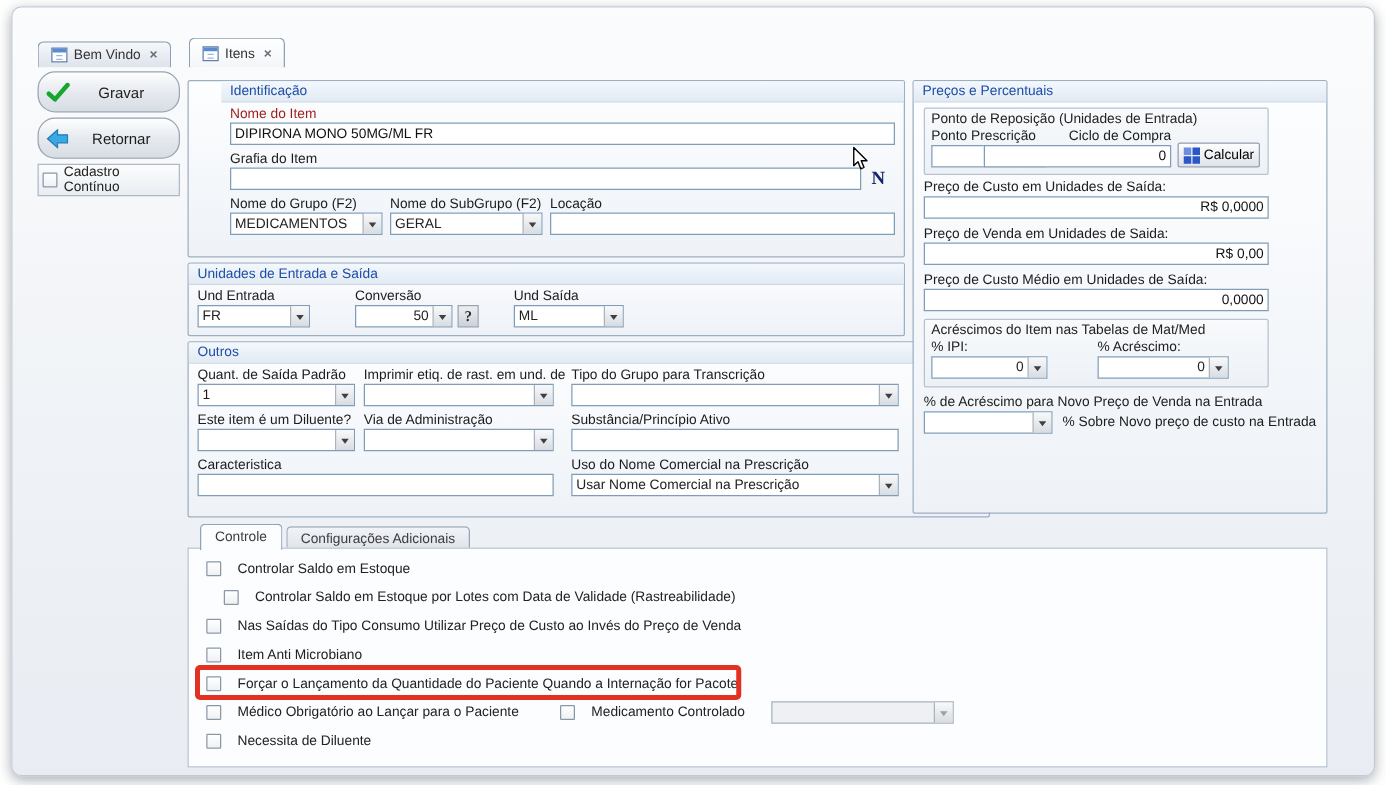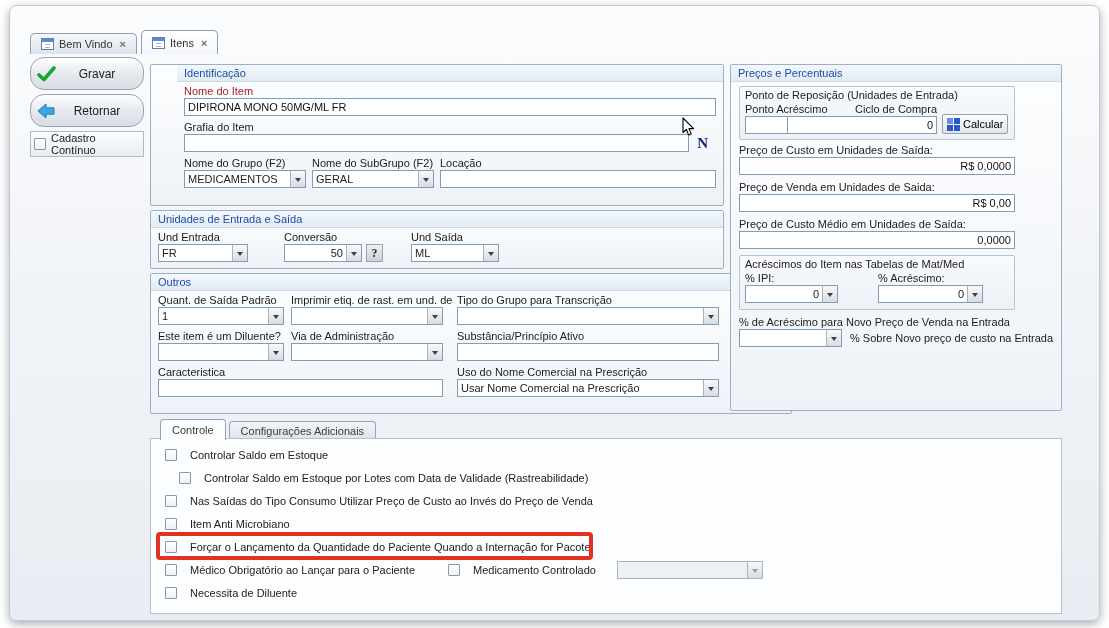--- a/index.html
+++ b/index.html
@@ -5,21 +5,21 @@
   * { box-sizing: border-box; margin: 0; padding: 0; }
   html,body { width:1109px; height:628px; background:#fff; overflow:hidden;
     font-family:"Liberation Sans", sans-serif; font-size:11px; color:#222; }
 
   .window { position:absolute; left:9px; top:5px; width:1091px; height:616px;
     border:1px solid #c3cad4; border-radius:8px;
     background:linear-gradient(180deg,#fbfcfd 0%,#eff2f6 55%,#e9edf3 100%);
     box-shadow:0 3px 10px rgba(60,70,85,.45); }
 
   
-  .toptabs { position:absolute; left:20px; top:24px; display:flex; gap:4px; align-items:flex-end; }
+  .toptabs { position:absolute; left:20px; top:24px; display:flex; gap:14px; align-items:flex-end; }
   .tab { display:flex; align-items:center; gap:5px; height:21px; padding:0 10px;
     border:1px solid #8fa0b6; border-bottom:none; border-radius:5px 5px 0 0;
     background:linear-gradient(#f6f8fa,#dde3ec); color:#333; cursor:default; }
   .tab.active { height:24px; background:linear-gradient(#ffffff,#f3f6f9); }
   .form-ic { width:13px; height:12px; border:1px solid #5f7fae; background:#fff; position:relative; display:inline-block; }
   .form-ic::before { content:""; position:absolute; left:0; top:0; right:0; height:3px; background:#5a8ad2; }
   .form-ic::after  { content:""; position:absolute; left:3px; top:5px; right:3px; height:1px; background:#9db7dd; box-shadow:0 3px 0 #9db7dd; }
   .tabx { color:#6b7077; font-weight:bold; font-size:11px; margin-left:2px; }
 
   
@@ -262,21 +262,21 @@
   </div>
 
   <div class="gb" style="left:720px; top:58px; width:332px; height:347px;">
     <div class="gbt">Preços e Percentuais</div>
     <div class="gbc" style="padding:4px 8px;">
 
       <div class="sgb" style="width:276px; height:54px;">
         <div class="cap">Ponto de Reposição (Unidades de Entrada)</div>
         <div class="row" style="padding:1px 0 0 5px;">
           <div class="fld" style="width:92px;">
-            <div class="lbl">Ponto Acréscimo</div>
+            <div class="lbl">Ponto Prescrição</div>
             <div class="dd">
               <span class="val right">10</span>
               <span class="ddarrow"></span>
             </div>
           </div>
           <div class="fld" style="width:86px; margin-left:14px;align-items:flex-end;">
             <div class="lbl">Ciclo de Compra</div>
             <input class="tb right" value="0" style="">
           </div>
           <button class="calcbtn" style="margin-left:5px;">

